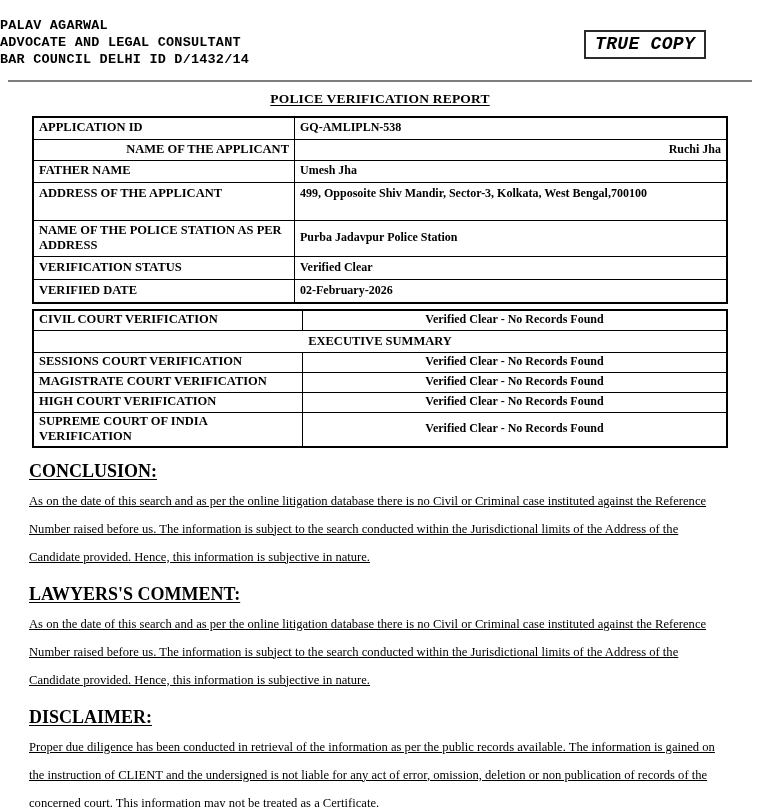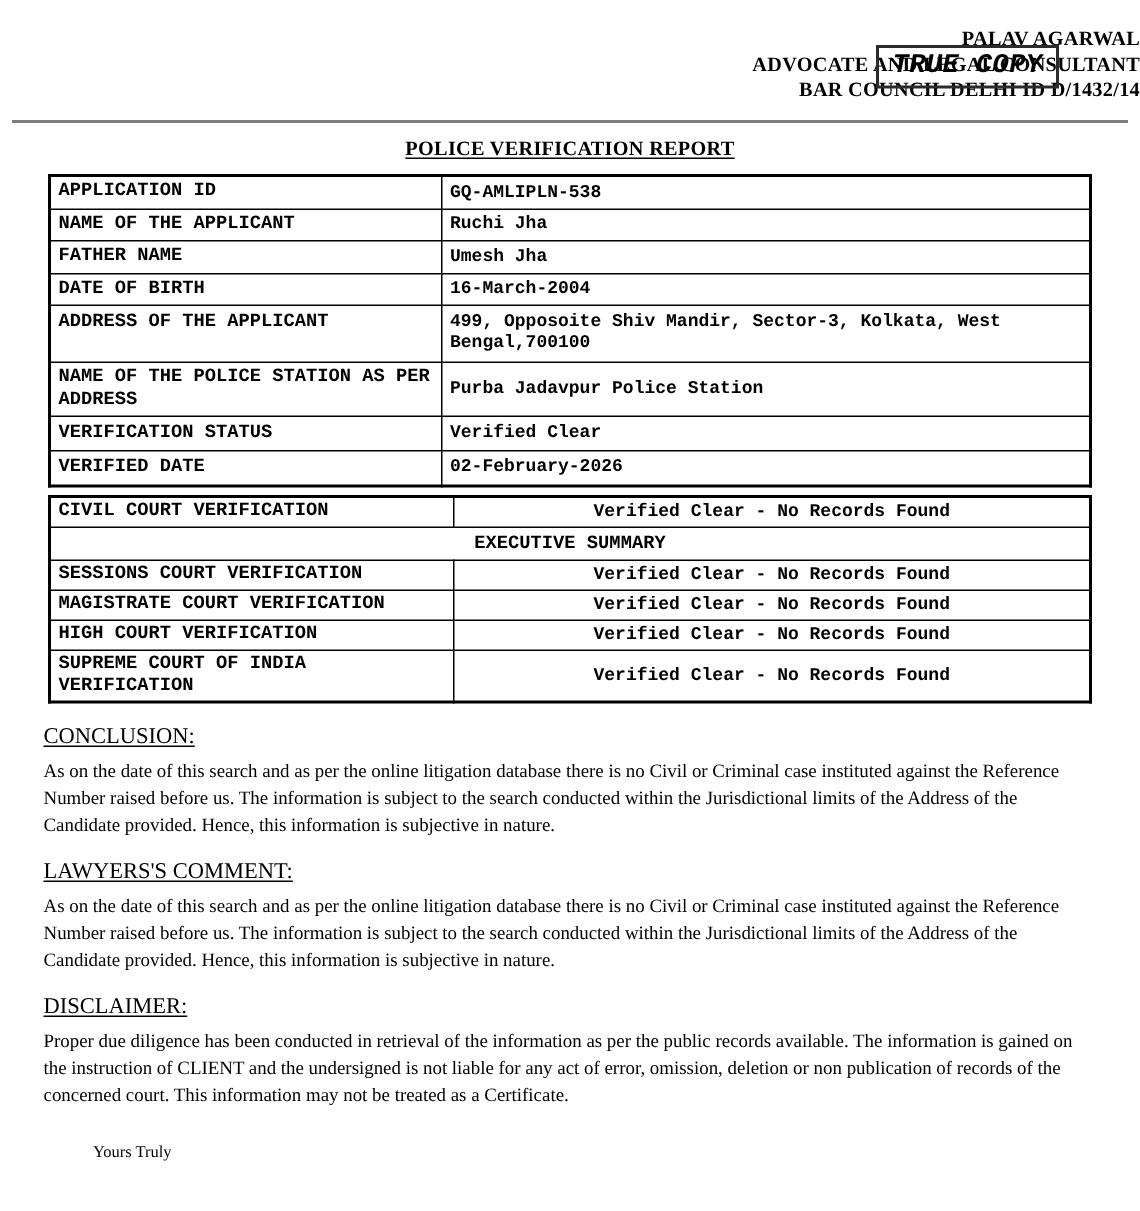--- a/index.html
+++ b/index.html
@@ -11,26 +11,27 @@
   .page{
     position:relative;
     width:760px;height:807px;
     background:#fff;
     font-family:"Liberation Serif", serif;
     color:#000;
     overflow:hidden;
   }
   
   .letterhead{
-    text-align:right;
+    text-align:left;
     padding-top:17px;
     font-weight:bold;
     font-size:13.5px;
     line-height:17px;
     letter-spacing:.2px;
+    font-family:Liberation Mono, monospace;
   }
   .truecopy-box{
     position:absolute;
     top:17px;right:54px;
     border:2px solid #2b2b2b;
     padding:2px 9px 3px;
     font-family:Liberation Mono, monospace;
     font-style:italic;
     font-weight:bold;
     font-size:18px;
@@ -52,48 +53,48 @@
   .doc-title span{text-decoration:underline;text-underline-offset:2px;}
   
   table{border-collapse:collapse;width:696px;margin:0 auto;}
   table.details{margin-top:9px;border:2px solid #000;}
   table.exec{margin-top:5px;border:2px solid #000;}
   td{
     border:1px solid #000;
     padding:1px 5px 2px 5px;
     font-weight:bold;
     vertical-align:middle;
-    font-family:Liberation Mono, monospace;
   }
   td.lbl{width:250px;font-size:12.5px;line-height:15px;}
   td.val{font-size:12px;}
   table.exec td.lbl{width:258px;}
   td.exec-title{
     text-align:center;
     font-size:12.5px;
     height:19px;
     padding:1px 4px;
   }
   td.center{text-align:center;}
   td.vtop{vertical-align:top;padding-top:3px;}
   
   .sections{margin:0 29px;}
   .section{margin-top:13px;}
   .section .sec-heading{
-    font-weight:normal;
-    font-size:15px;
+    font-weight:bold;
+    font-size:18px;
     text-decoration:underline;
     text-underline-offset:2px;
     display:inline-block;
   }
   .section .sec-body{
     margin:5px 0 0 0;
     font-size:12.6px;
-    line-height:18px;
+    line-height:28px;
     width:702px;
+    text-decoration:underline;
   }
   
   .closing{margin:23px 0 0 62px;font-size:11px;}
 </style>
 </head>
 <body>
 
 <div class="page">
 
   <div class="truecopy-box">
@@ -111,31 +112,27 @@
   <div class="doc-title">
     <span>POLICE VERIFICATION REPORT</span>
   </div>
 
   <table class="details">
     <tbody>
       <tr style="height:22px;">
         <td class="lbl">APPLICATION ID</td>
         <td class="val">GQ-AMLIPLN-538</td>
       </tr>
-      <tr style="height:21px;">
+      <tr style="height:21px;text-align:right;">
         <td class="lbl">NAME OF THE APPLICANT</td>
         <td class="val">Ruchi Jha</td>
       </tr>
       <tr style="height:22px;">
         <td class="lbl">FATHER NAME</td>
         <td class="val">Umesh Jha</td>
-      </tr>
-      <tr style="height:21px;">
-        <td class="lbl">DATE OF BIRTH</td>
-        <td class="val">16-March-2004</td>
       </tr>
       <tr style="height:38px;">
         <td class="lbl vtop">ADDRESS OF THE APPLICANT</td>
         <td class="val vtop">499, Opposoite Shiv Mandir, Sector-3, Kolkata, West Bengal,700100</td>
       </tr>
       <tr style="height:36px;">
         <td class="lbl">NAME OF THE POLICE STATION AS PER ADDRESS</td>
         <td class="val">Purba Jadavpur Police Station</td>
       </tr>
       <tr style="height:23px;">

